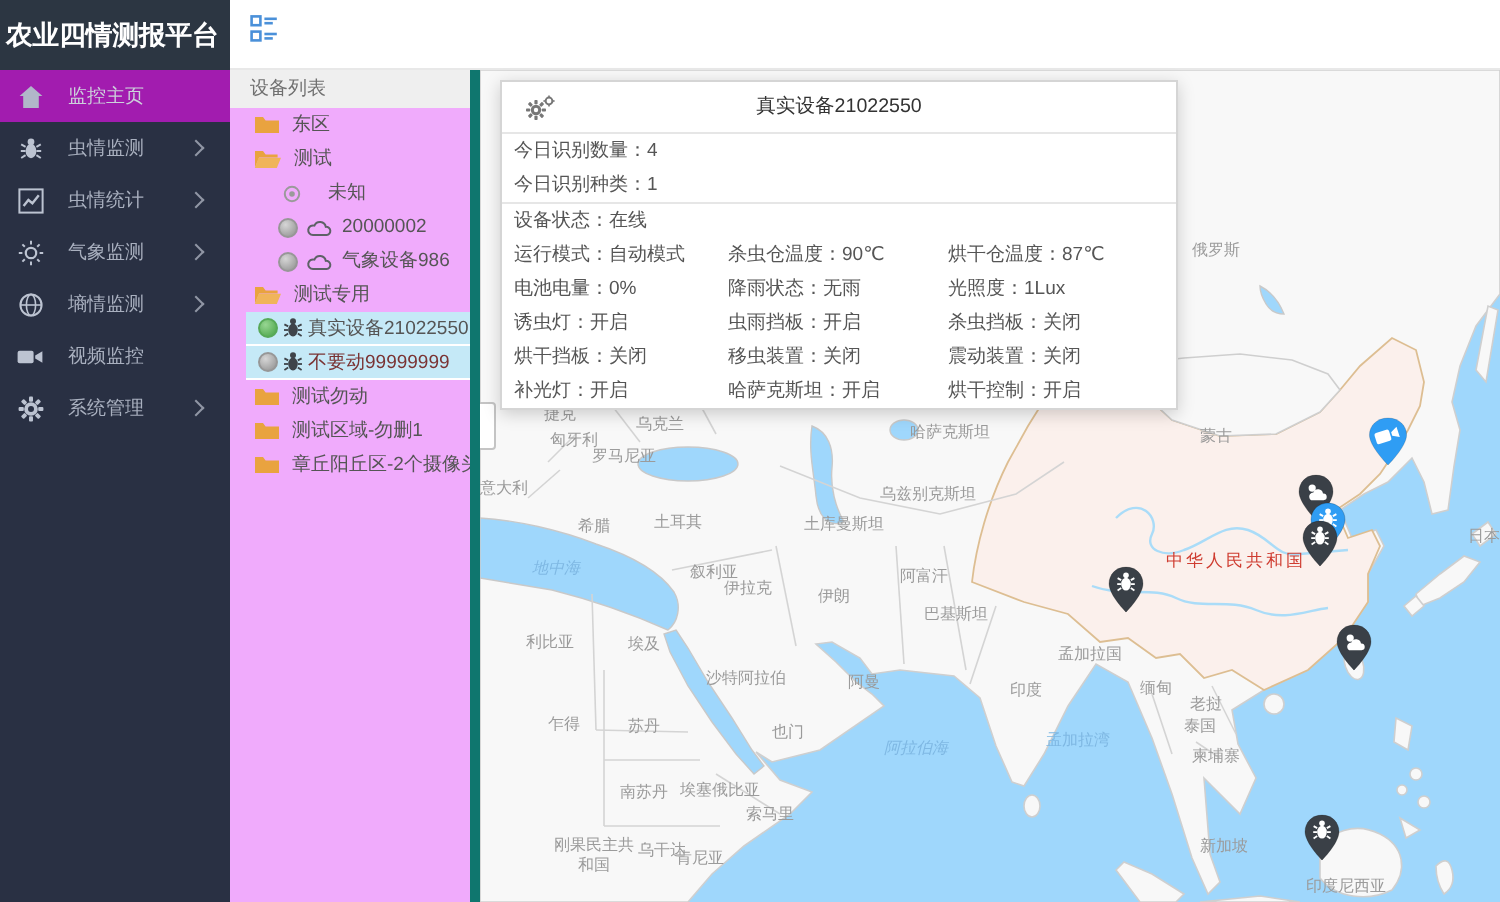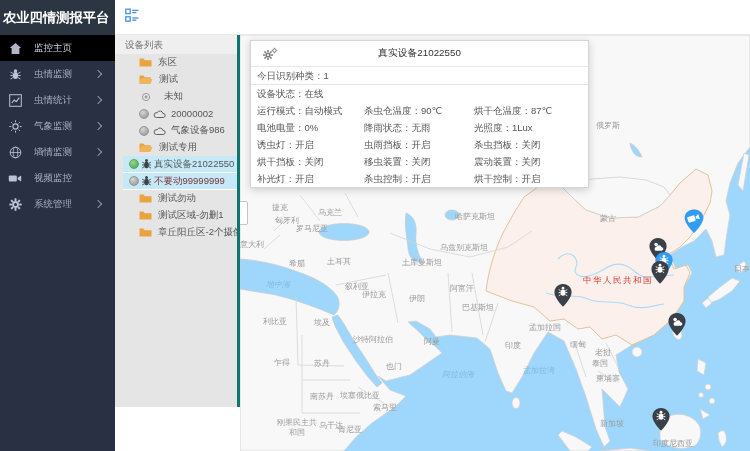--- a/index.html
+++ b/index.html
@@ -3,39 +3,39 @@
 <meta charset="utf-8">
 <style>
 * { margin:0; padding:0; box-sizing:border-box; }
 html,body { width:750px; height:451px; overflow:hidden; font-family:"Liberation Sans","DejaVu Sans",sans-serif; }
 body { position:relative; background:#fff; }
 
 
 .sidebar { position:absolute; left:0; top:0; width:115px; height:451px; background:#293043; z-index:30; }
 .sidebar-title { height:35px; line-height:35px; background:#2c3642; color:#fff; font-size:13.3px; font-weight:bold; padding-left:3px; white-space:nowrap; }
 .menu-item { height:26px; display:flex; align-items:center; padding:0 13px 0 8px; color:#a9b0bf; font-size:9.5px; cursor:pointer; position:relative; }
-.menu-item.active { background:#000000; color:#ccd1db; }
+.menu-item.active { background:#a21caf; color:#ccd1db; }
 .menu-item .mi-icon { width:14px; height:14px; margin-right:12px; flex:0 0 14px; display:flex; align-items:center; justify-content:center; }
 .menu-item .mi-label { flex:1; white-space:nowrap; }
 .chevron { width:6px; height:6px; border-right:1.2px solid #9096a5; border-bottom:1.2px solid #9096a5; transform:rotate(-45deg); margin-right:1px; }
 
 
 .topbar { position:absolute; left:115px; top:0; width:635px; height:35px; background:#fff; z-index:20; border-bottom:1px solid #e8e8e8; display:flex; align-items:center; padding-left:12px; }
 
 
-.device-panel { position:absolute; left:115px; top:35px; width:125px; height:372px; background:#e5e5e5; z-index:20; border-right:3px solid #0f766e; overflow:hidden; }
+.device-panel { position:absolute; left:115px; top:35px; width:125px; height:416px; background:#f0abfc; z-index:20; border-right:5px solid #0f766e; overflow:hidden; }
 .dp-header { height:19px; line-height:19px; background:#efefef; color:#707070; font-size:12px; padding-left:10px; }
 .tree { padding-top:0; }
 .tree-row.d0 .t-icon { margin-right:6px; }
 .tree-row { height:17px; display:flex; align-items:center; font-size:9.5px; color:#555; cursor:pointer; white-space:nowrap; }
 .tree-row .t-icon { margin-right:3px; }
 .tree-row.selected .dot { margin-right:2px; }
 .tree-row.selected .t-icon { margin-right:2px; }
 .tree-row.d1 .t-icon.sensor { margin-right:13px; margin-left:2px; }
-.tree-row.d0 { padding-left:24px; }
+.tree-row.d0 { padding-left:12px; }
 .tree-row.d1 { padding-left:24px; }
 .tree-row .t-icon { margin-right:5px; display:flex; align-items:center; }
 .tree-row.selected { background:#c5e9f7; margin-left:8px; padding-left:4px; border-bottom:1px solid #fff; }
 .tree-row.selected.d1 { padding-left:6px; }
 .tree-row .dot { width:10px; height:10px; border-radius:50%; margin-right:4px; flex:0 0 10px; }
 .dot.green { background:radial-gradient(circle at 35% 30%, #97d692, #47a246); border:1px solid #58a958; }
 .dot.gray { background:radial-gradient(circle at 35% 30%, #d6d6d6, #8f8f8f); border:1px solid #979797; }
 .tree-row .t-label.danger { color:#7a3333; }
 
 
@@ -525,20 +525,21 @@
               <line x1="0" y1="-1.7" x2="0" y2="-2.8"></line>
               <line x1="0" y1="1.7" x2="0" y2="2.8"></line>
               <line x1="-1.7" y1="0" x2="-2.8" y2="0"></line>
               <line x1="1.7" y1="0" x2="2.8" y2="0"></line>
             </g>
           </g>
         </svg></span>
     <span class="popup-title">真实设备21022550</span>
   </div>
   <div class="popup-summary">
+    <div class="p-row"><span>今日识别数量：</span><span>4</span></div>
     <div class="p-row"><span>今日识别种类：</span><span>1</span></div>
   </div>
   <div class="p-row"><span>设备状态：</span><span>在线</span></div>
   <div class="popup-grid">
     <div class="pg-row">
       <div class="pg-cell"><span>运行模式：</span><span>自动模式</span></div>
       <div class="pg-cell"><span>杀虫仓温度：</span><span>90℃</span></div>
       <div class="pg-cell"><span>烘干仓温度：</span><span>87℃</span></div>
     </div>
     <div class="pg-row">
@@ -551,17 +552,17 @@
       <div class="pg-cell"><span>虫雨挡板：</span><span>开启</span></div>
       <div class="pg-cell"><span>杀虫挡板：</span><span>关闭</span></div>
     </div>
     <div class="pg-row">
       <div class="pg-cell"><span>烘干挡板：</span><span>关闭</span></div>
       <div class="pg-cell"><span>移虫装置：</span><span>关闭</span></div>
       <div class="pg-cell"><span>震动装置：</span><span>关闭</span></div>
     </div>
     <div class="pg-row">
       <div class="pg-cell"><span>补光灯：</span><span>开启</span></div>
-      <div class="pg-cell"><span>杀虫控制：</span><span>开启</span></div>
+      <div class="pg-cell"><span>哈萨克斯坦：</span><span>开启</span></div>
       <div class="pg-cell"><span>烘干控制：</span><span>开启</span></div>
     </div>
   </div>
 </div>
 
 </body></html>

